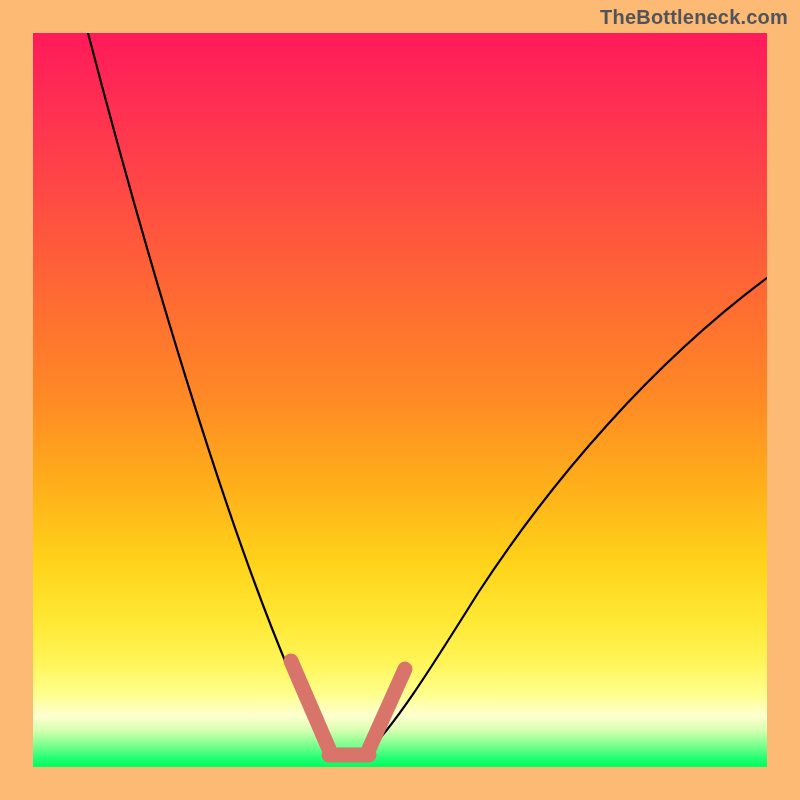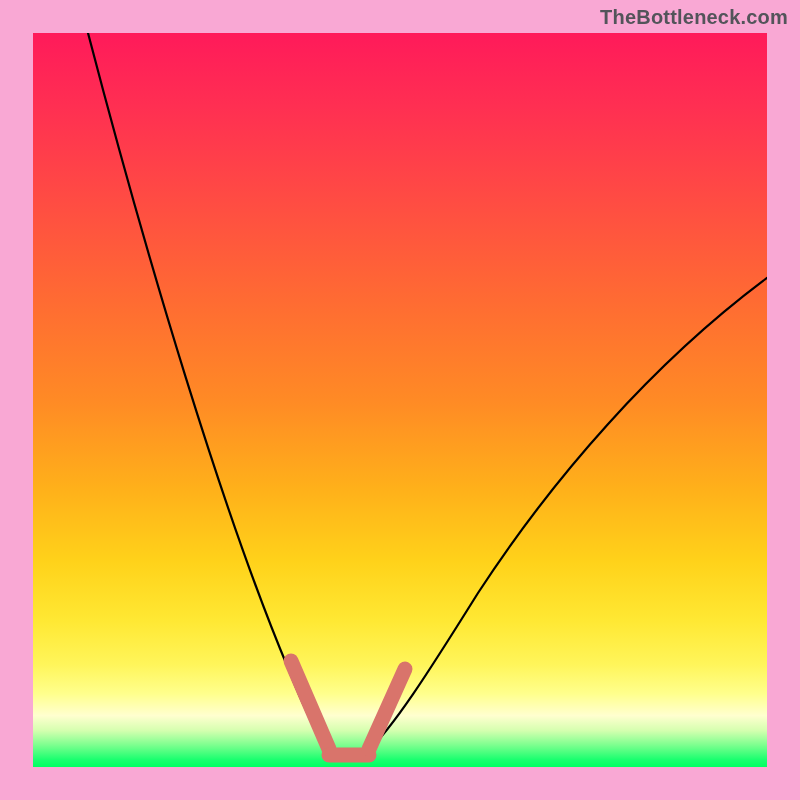--- a/index.html
+++ b/index.html
@@ -8,21 +8,21 @@
     width: 800px;
     height: 800px;
     background: #000;
     overflow: hidden;
     font-family: Arial, Helvetica, sans-serif;
   }
   .wrap {
     position: relative;
     width: 800px;
     height: 800px;
-    background: #f9a8d4;
+    background: #fdba74;
   }
   .watermark {
     position: absolute;
     top: 6px;
     right: 12px;
     color: #53545a;
     font-size: 20px;
     font-weight: 600;
     letter-spacing: 0.2px;
     z-index: 10;

